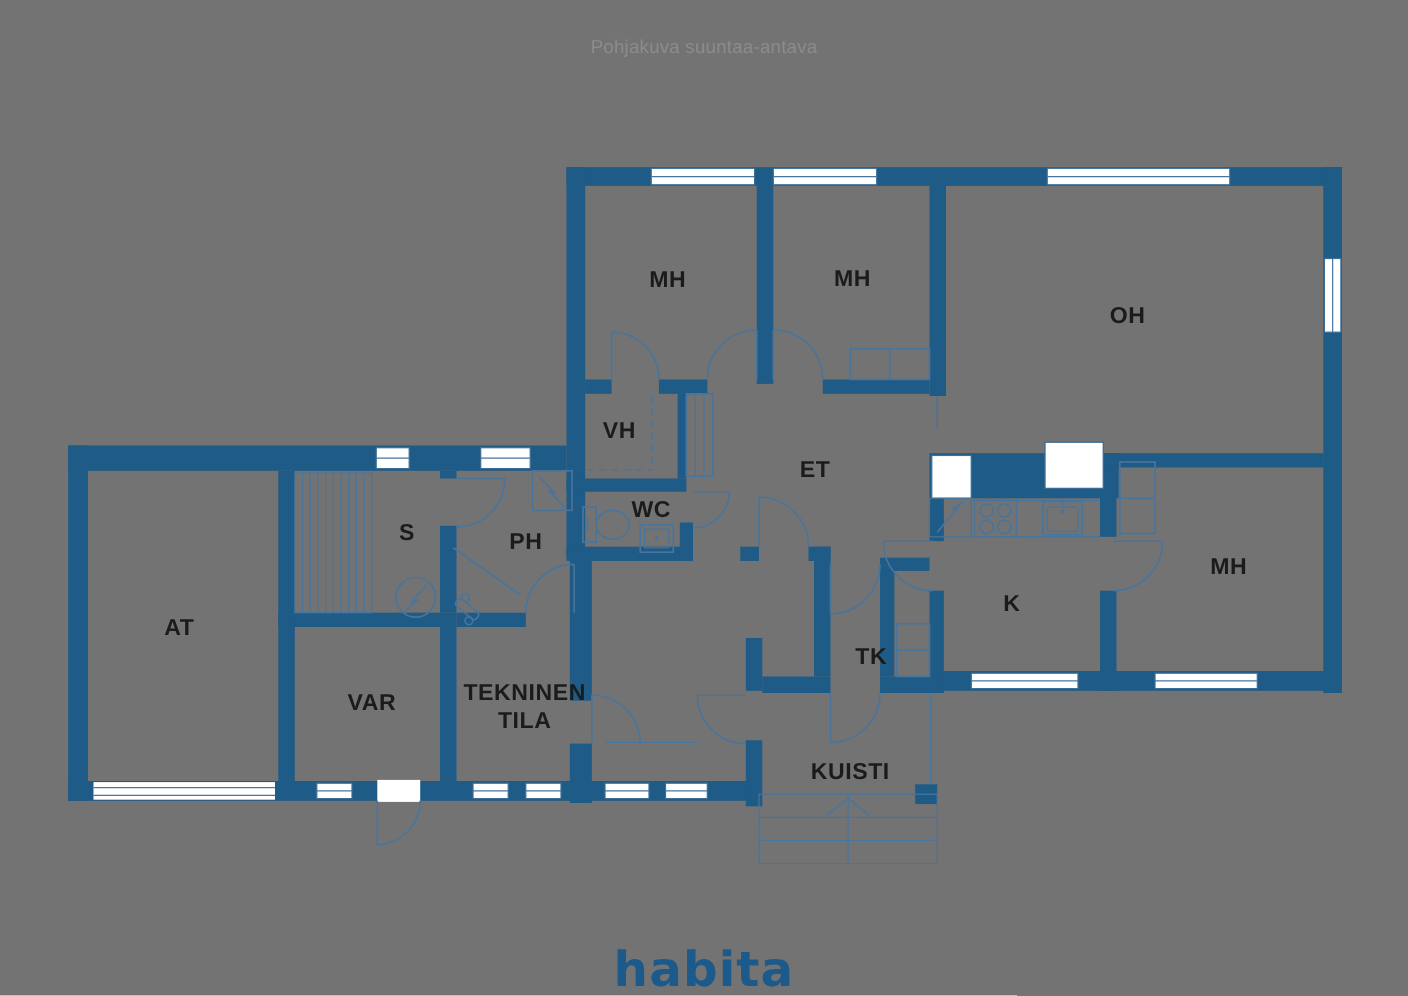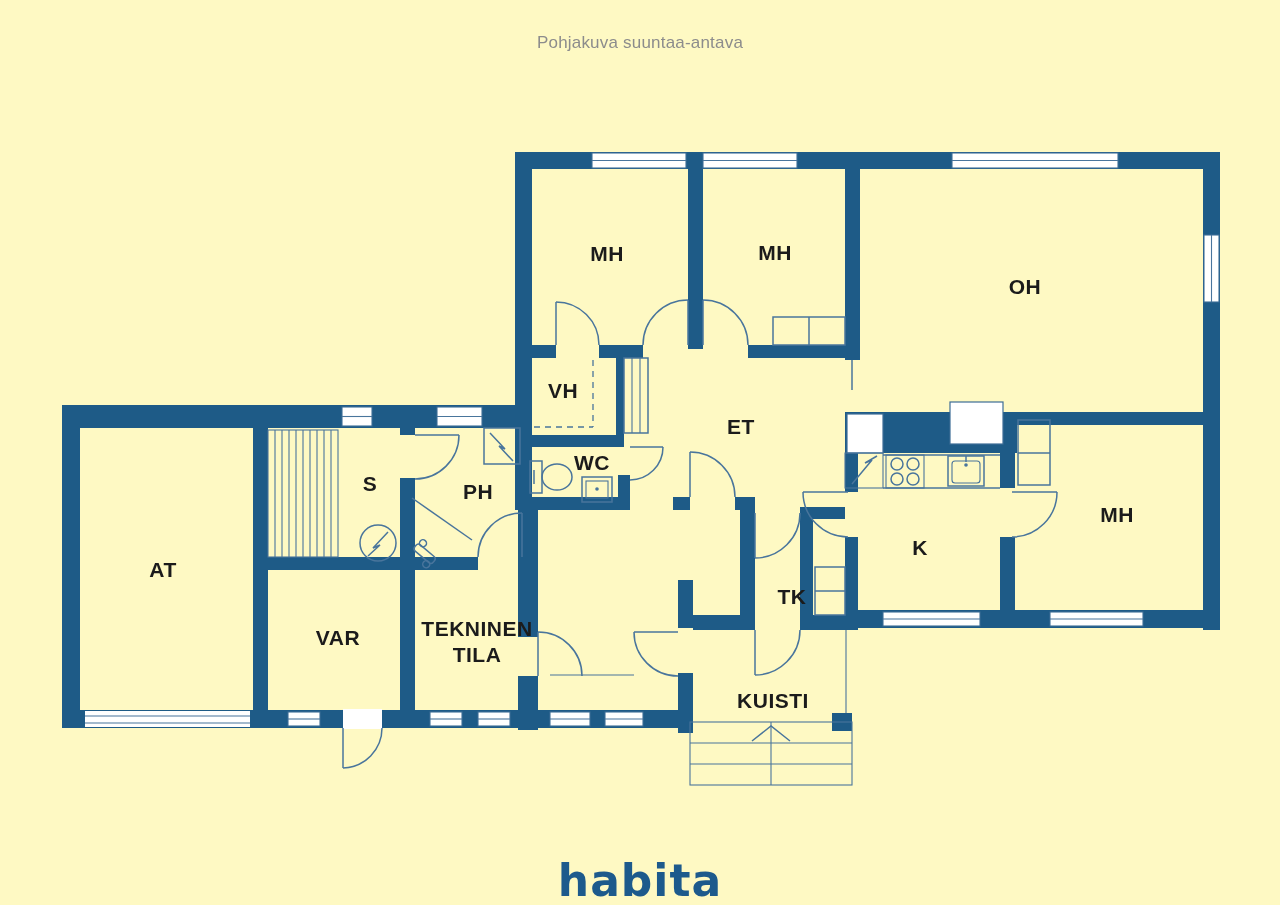--- a/index.html
+++ b/index.html
@@ -1,16 +1,16 @@
 <!DOCTYPE html>
 <html><head>
 <meta charset="utf-8">
 <style>
   html,body{margin:0;padding:0;background:#ffffff;}
-  #stage{position:relative;width:1280px;height:905px;background:#fef9c3;overflow:hidden;
+  #stage{position:relative;width:1280px;height:905px;background:#737373;overflow:hidden;
          font-family:"Liberation Sans", sans-serif;}
   #plan-svg{position:absolute;left:0;top:0;}
   .room-label{font-family:"Liberation Sans", sans-serif;font-size:21px;font-weight:600;
               fill:#1b1b1b;letter-spacing:0.5px;text-anchor:middle;}
   .page-title{font-family:"Liberation Sans", sans-serif;font-size:17px;font-weight:400;
               fill:#8c8c8c;text-anchor:middle;letter-spacing:0.2px;}
   .brand{font-family:"DejaVu Sans", sans-serif;font-size:44px;font-weight:800;
          fill:#1d5a8c;text-anchor:middle;letter-spacing:1px;}
   .wall{fill:#1e5b87;stroke:none;}
   .fix{stroke:#49759c;stroke-width:1.5;fill:none;}

